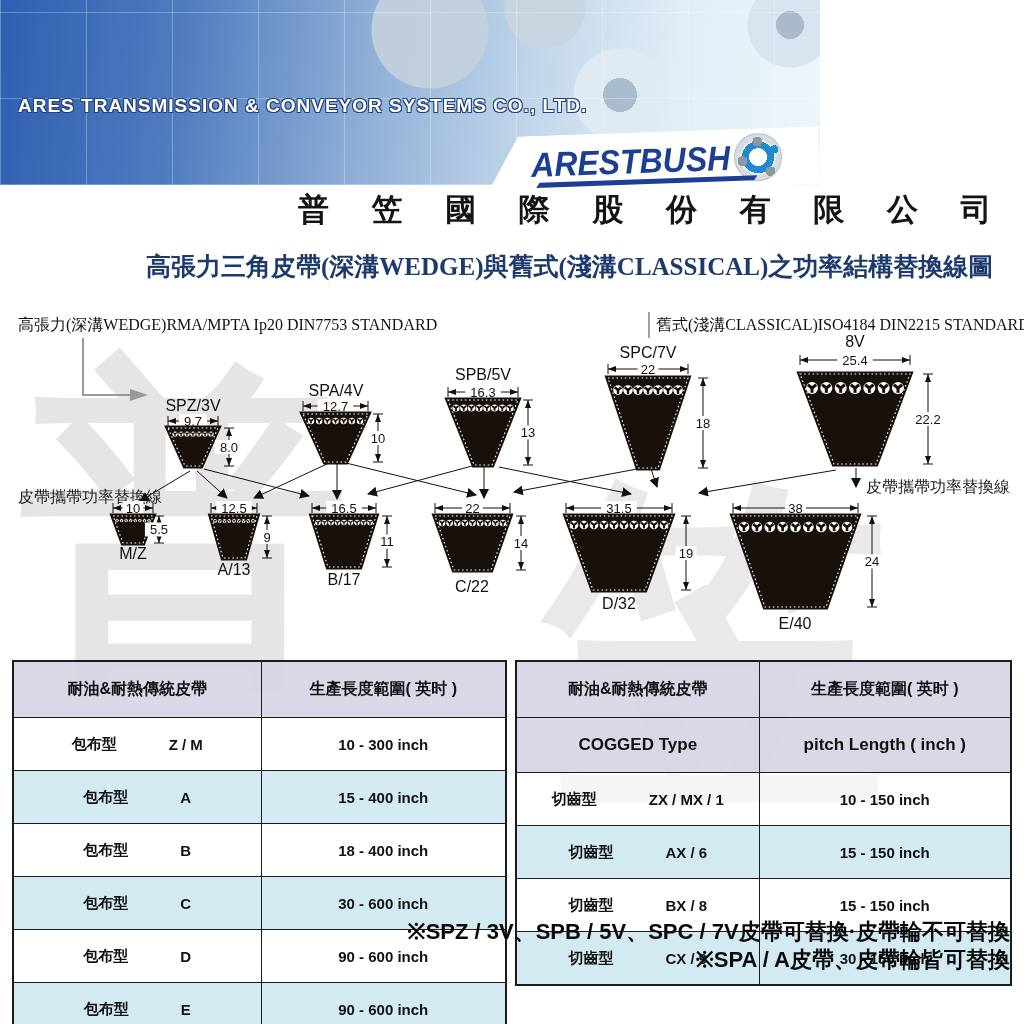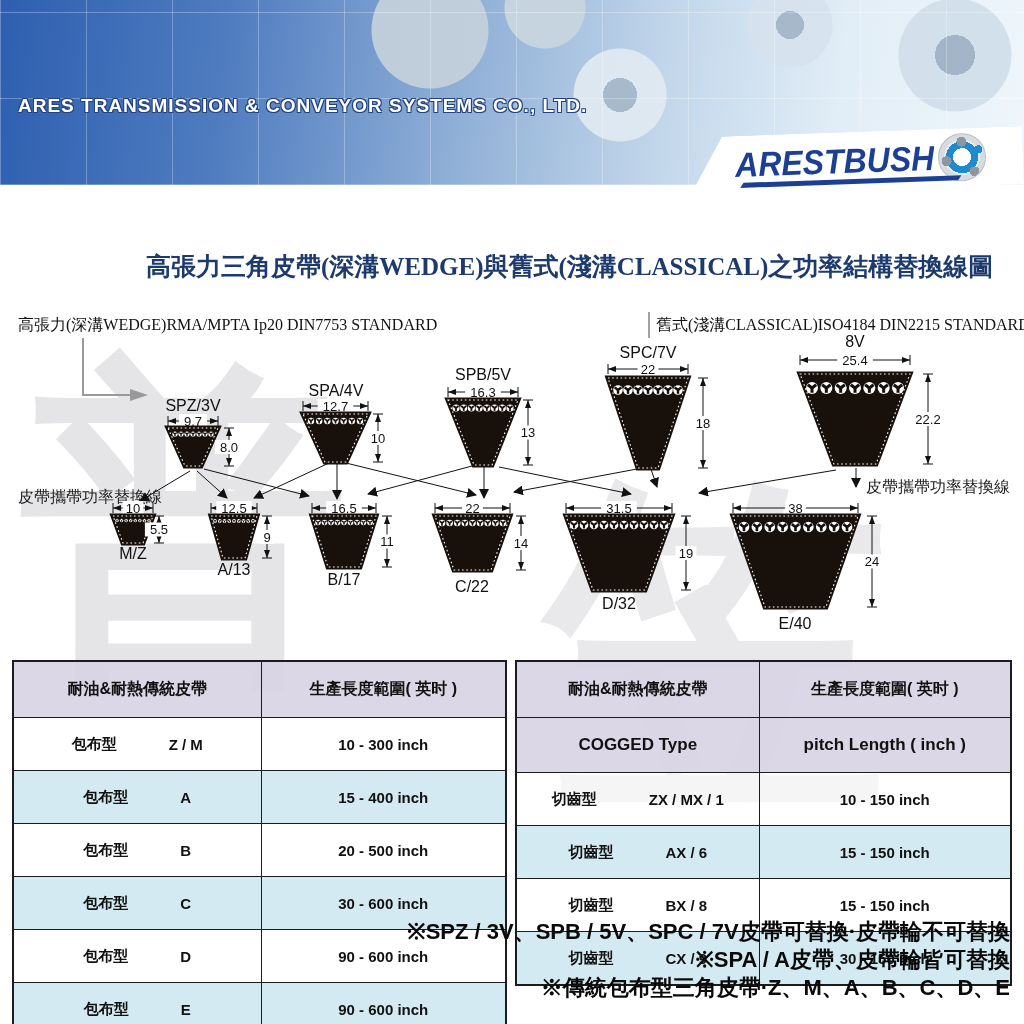--- a/index.html
+++ b/index.html
@@ -1,20 +1,20 @@
 <!DOCTYPE html>
 <html><head>
 <meta charset="utf-8">
 <style>
   html,body{margin:0;padding:0;background:#fff;}
   .page{position:relative;width:1024px;height:1024px;overflow:hidden;background:#fff;
         font-family:"Liberation Sans",sans-serif;}
 
   
-  .banner{position:absolute;left:0;top:0;width:1024px;height:185px;
+  .banner{position:absolute;left:0;top:0;width:820px;height:185px;
     background-image:
       repeating-linear-gradient(90deg, rgba(255,255,255,.28) 0 1px, rgba(0,0,0,0) 1px 86px),
       repeating-linear-gradient(0deg, rgba(255,255,255,.28) 0 1px, rgba(0,0,0,0) 1px 86px),
       radial-gradient(circle at 430px 30px, rgba(195,208,220,.95) 0 58px, rgba(0,0,0,0) 59px),
       radial-gradient(circle at 620px 95px, rgba(165,184,202,.9) 0 17px, rgba(224,234,242,.92) 17px 46px, rgba(0,0,0,0) 47px),
       radial-gradient(circle at 790px 25px, rgba(158,176,195,.85) 0 14px, rgba(214,226,238,.9) 14px 42px, rgba(0,0,0,0) 43px),
       radial-gradient(circle at 955px 55px, rgba(150,170,190,.85) 0 20px, rgba(208,222,234,.9) 20px 56px, rgba(0,0,0,0) 57px),
       radial-gradient(circle at 545px 8px, rgba(200,213,224,.95) 0 40px, rgba(0,0,0,0) 41px),
       linear-gradient(97deg,#2e5fb0 0%,#4f7cc0 22%,#8fafd6 45%,#c3d7eb 65%,#e2eef7 82%,#eef6fb 100%);}
   .company-name{position:absolute;left:18px;top:95px;font-size:19px;font-weight:800;
@@ -83,20 +83,21 @@
 <div class="page">
 
   <div class="banner">
     <div class="company-name">ARES TRANSMISSION &amp; CONVEYOR SYSTEMS CO., LTD.</div>
     <div class="logo-band">
       <span class="logo-text">ARESTBUSH</span>
       <span class="gear"></span>
     </div>
   </div>
 
+  <div class="main-title">普 笠 國 際 股 份 有 限 公 司</div>
   <div class="sub-title">高張力三角皮帶(深溝WEDGE)與舊式(淺溝CLASSICAL)之功率結構替換線圖</div>
 
   <div class="wm wm-left">普</div>
   <div class="wm wm-right">笠</div>
 
   <svg class="diagram" viewBox="0 300 1024 380">
     <defs>
       <marker id="ah" markerWidth="12" markerHeight="10" refX="9" refY="5" orient="auto">
         <path d="M0,0 L10,5 L0,10 Z" fill="#111"></path>
       </marker>
@@ -793,21 +794,21 @@
           </td>
       <td>15 - 400 inch</td>
         </tr>
     <tr class="drow r-even">
       <td>
             <div class="typecell">
               <span>包布型</span>
               <span>B</span>
             </div>
           </td>
-      <td>20 - 500 inch</td>
+      <td>18 - 400 inch</td>
         </tr>
     <tr class="drow r-odd">
       <td>
             <div class="typecell">
               <span>包布型</span>
               <span>C</span>
             </div>
           </td>
       <td>30 - 600 inch</td>
         </tr>
@@ -881,16 +882,15 @@
             </div>
           </td>
       <td>30 - 150 inch</td>
         </tr>
   </tbody>
     </table>
 
   <div class="notes">
     <div>※SPZ / 3V、SPB / 5V、SPC / 7V皮帶可替換·皮帶輪不可替換</div>
     <div>※SPA / A皮帶、皮帶輪皆可替換</div>
-    <div>※傳統包布型三角皮帶·Z、M、A、B、C、D、E</div>
   </div>
 
 </div>
 
 </body></html>

